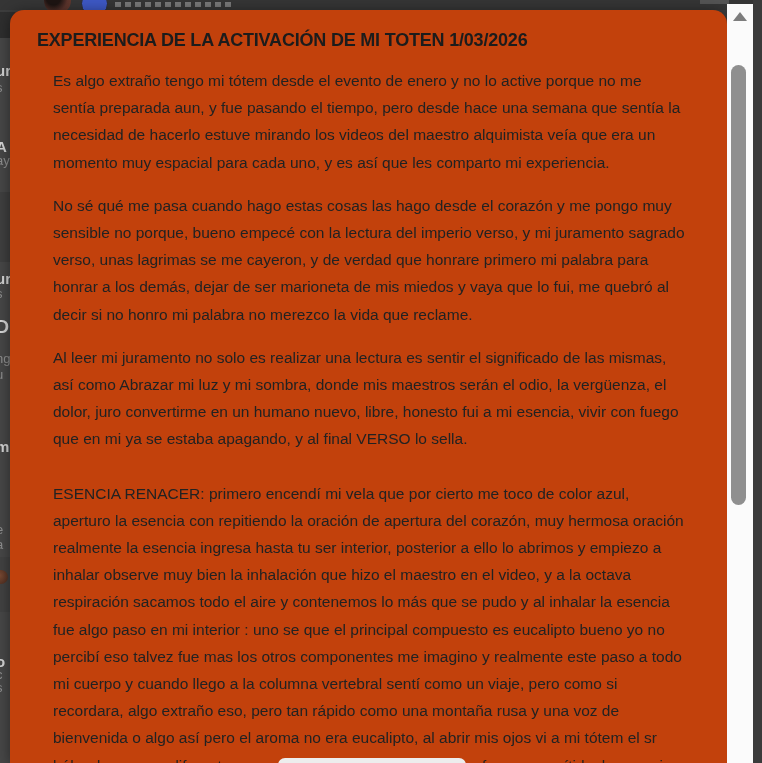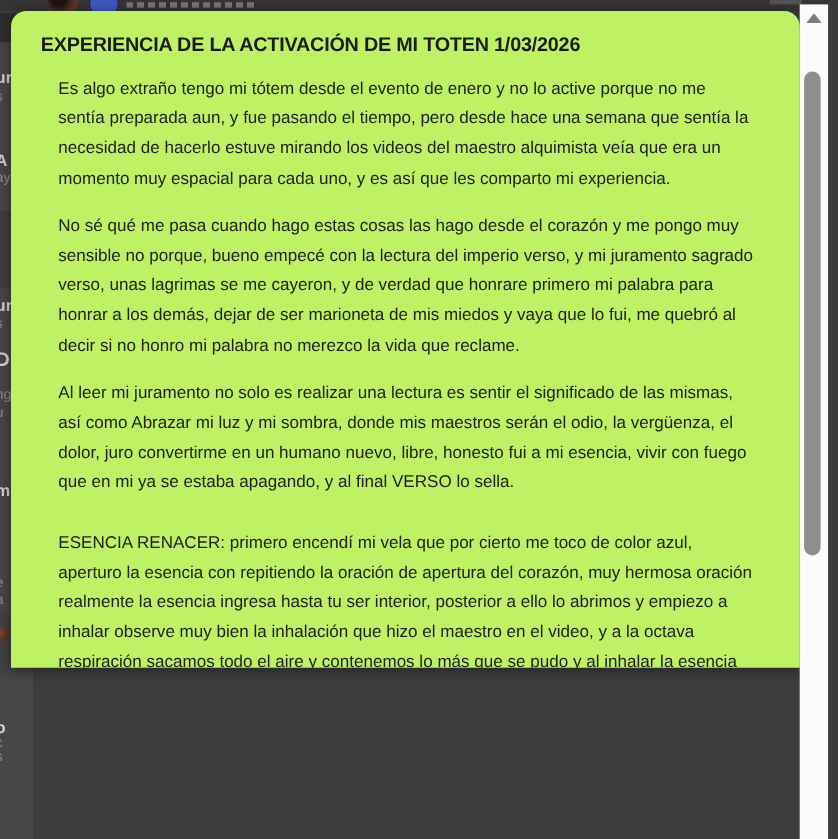--- a/index.html
+++ b/index.html
@@ -17,21 +17,21 @@
     background:#3d58c4;border:1px solid #2c2c2c;}
   .bg-header-dashes{position:absolute;left:115px;top:2px;width:118px;height:5px;opacity:.75;
     background:repeating-linear-gradient(90deg,#8d8d8d 0 6px,transparent 6px 10px);}
   .left-strip{position:absolute;left:0;top:12px;width:30px;height:763px;overflow:hidden;
     background:linear-gradient(#2e2e2e 0 26px,#474747 26px 180px,#3f3f3f 180px 250px,#474747 250px 545px,#424242 545px 600px,#474747 600px 100%);}
   .frag{position:absolute;left:-4px;width:20px;color:#8f8f8f;font-size:13px;white-space:nowrap;}
   .frag.b{color:#d6d6d6;font-weight:bold;font-size:15px;}
   .frag-avatar{position:absolute;left:-6px;width:14px;height:14px;border-radius:50%;
     background:radial-gradient(circle at 40% 40%,#7a4a33,#4a2a1e);}
   
-  .modal{position:absolute;left:10px;top:10px;width:717px;height:597px;background:#bef264;
+  .modal{position:absolute;left:10px;top:10px;width:717px;height:753px;background:#c2410c;
     border-radius:14px 14px 0 0;box-shadow:0 2px 14px rgba(0,0,0,.45);overflow:hidden;}
   .modal-title{margin:19px 27px 0 27px;font-size:18px;line-height:22px;font-weight:bold;
     color:#1c1c1c;letter-spacing:-.2px;}
   .doc{margin:13px 26px 0 27px;color:#222222;font-size:15.5px;line-height:27.2px;}
   .doc p{margin:16px;}
   .doc p.gap-above{margin-top:27px;}
   .embed-bar{position:absolute;left:268px;top:748px;width:188px;height:12px;
     background:#ededed;border-radius:7px 7px 0 0;}
   
   .scroll-track{position:absolute;left:727px;top:4px;width:26px;height:759px;background:#fbfbfb;}

